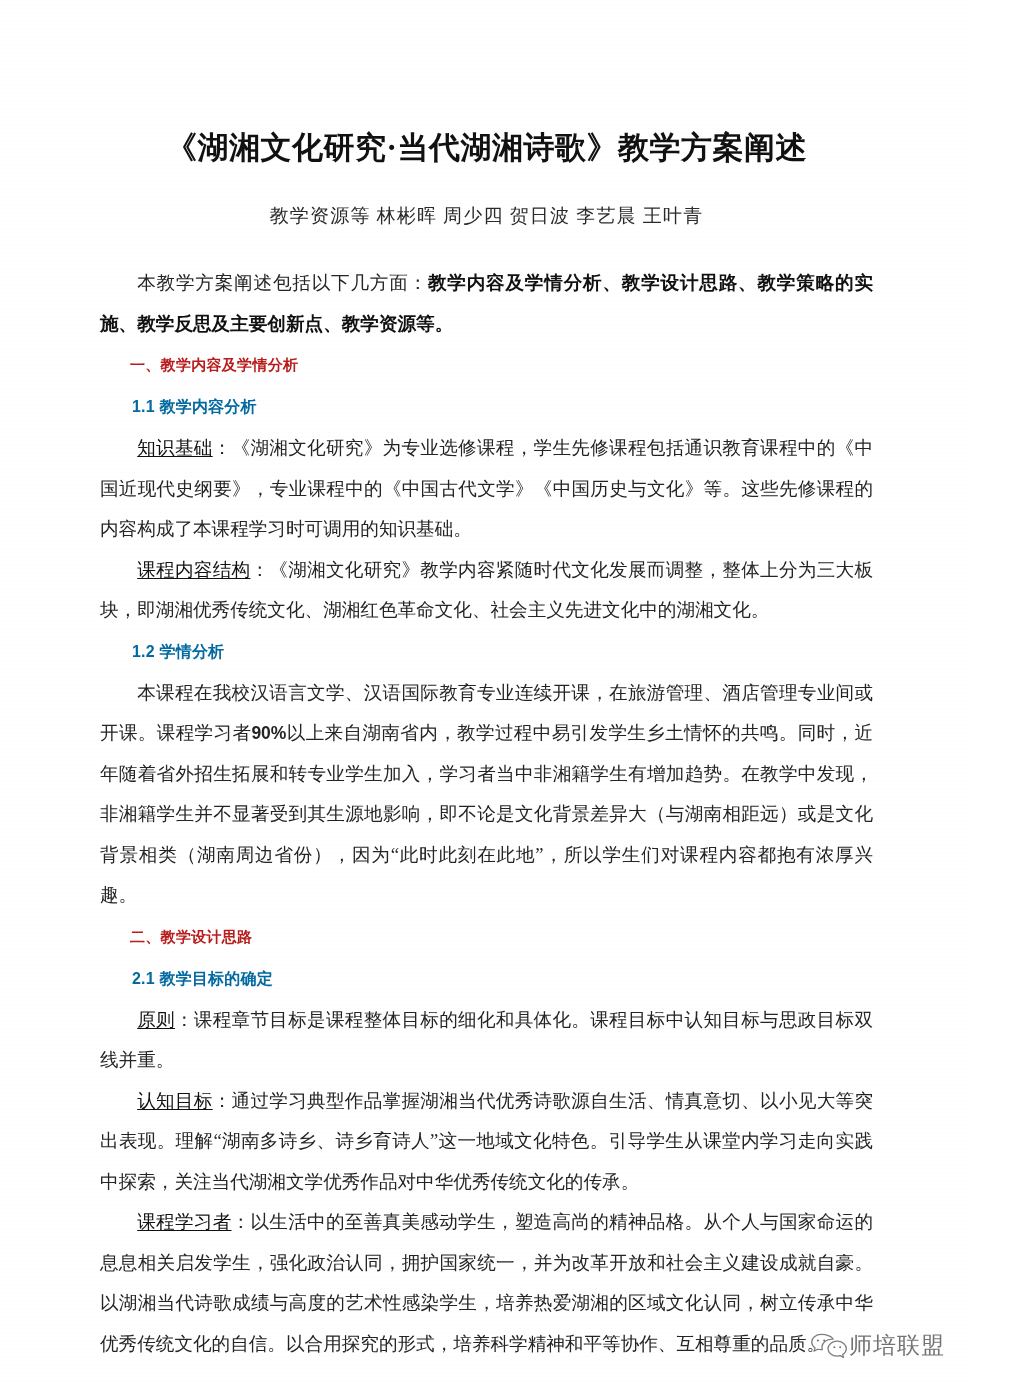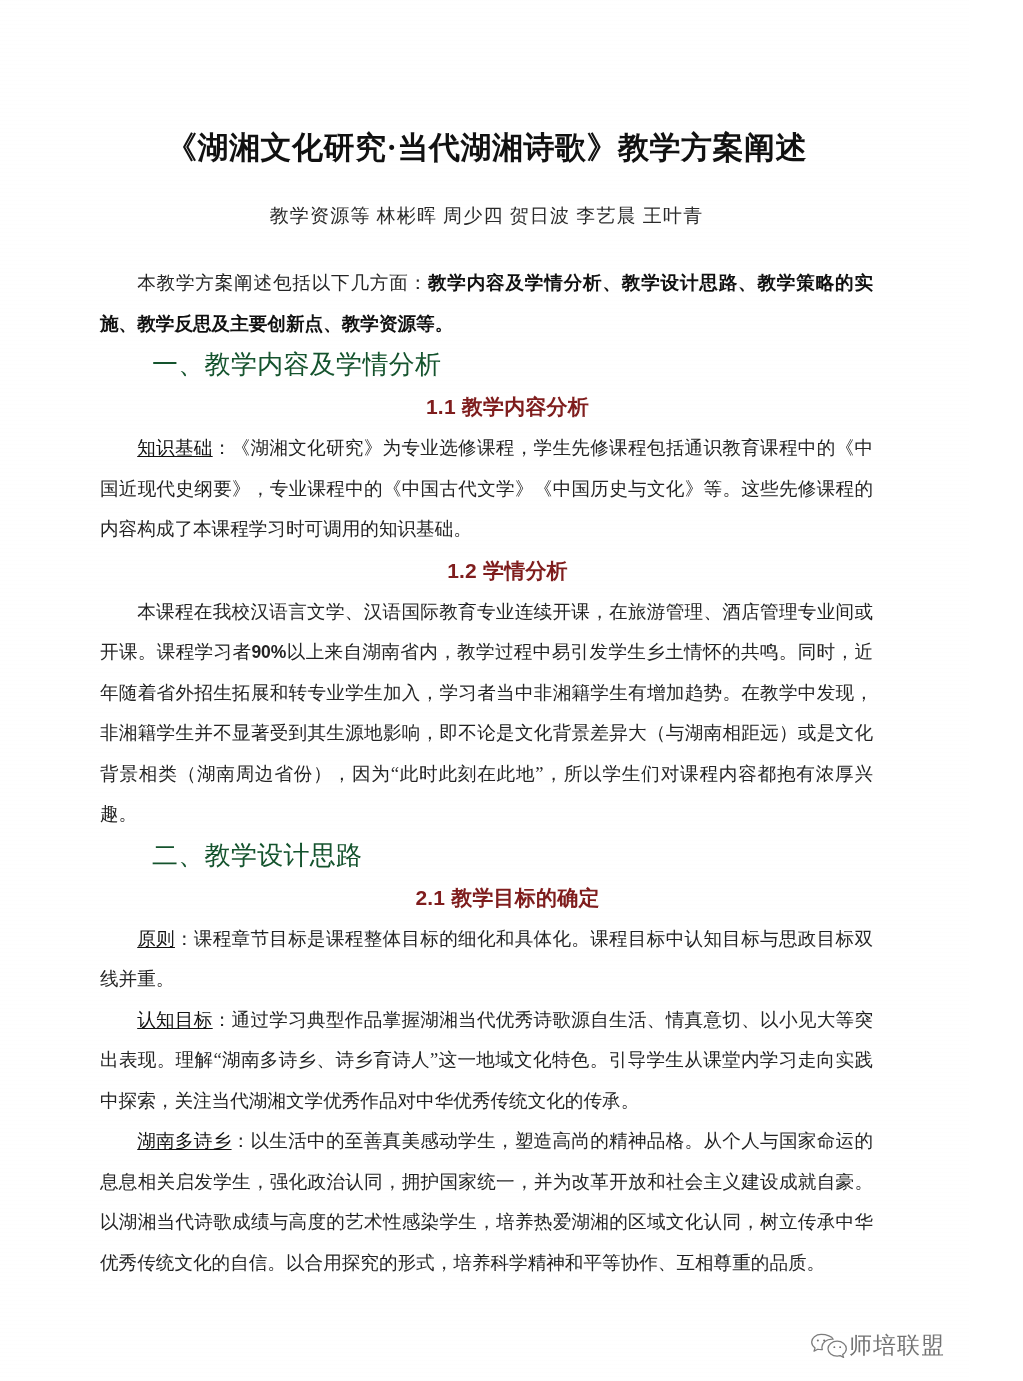--- a/index.html
+++ b/index.html
@@ -61,39 +61,38 @@
     line-height: 40.5px;
     text-align: justify;
     text-justify: inter-ideograph;
     text-indent: 2em;
     color: #242424;
   }
 
   
   p.h1 {
     margin: 0;
-    font-size: 26px;
-    font-weight: 400;
+    font-size: 15px;
+    font-weight: 700;
     line-height: 42px;
     text-indent: 2em;
-    color: #14532d;
+    color: #b91c1c;
     letter-spacing: 0.3px;
   }
 
   
   p.h2 {
     margin: 0;
-    font-size: 21px;
+    font-size: 16px;
     font-weight: 700;
     line-height: 42px;
     text-indent: 2em;
-    color: #7f1d1d;
+    color: #0369a1;
     letter-spacing: 0.2px;
     font-family: "Liberation Sans", "DejaVu Sans", sans-serif;
-    text-align: center;
   }
 
   .lede {
     font-weight: 700;
     color: #111111;
   }
 
   .term {
     font-weight: 400;
     text-decoration: underline;
@@ -156,35 +155,36 @@
   <div class="body-block">
 
     <p class="para"><span>本教学方案阐述包括以下几方面：</span><span class="lede">教学内容及学情分析、教学设计思路、教学策略的实施、教学反思及主要创新点、教学资源等。</span></p>
 
     <p class="h1">一、教学内容及学情分析</p>
 
     <p class="h2">1.1 教学内容分析</p>
 
     <p class="para"><span class="term">知识基础</span><span>：《湖湘文化研究》为专业选修课程，学生先修课程包括通识教育课程中的《中国近现代史纲要》，专业课程中的《中国古代文学》《中国历史与文化》等。这些先修课程的内容构成了本课程学习时可调用的知识基础。</span></p>
 
+    <p class="para"><span class="term">课程内容结构</span><span>：《湖湘文化研究》教学内容紧随时代文化发展而调整，整体上分为三大板块，即湖湘优秀传统文化、湖湘红色革命文化、社会主义先进文化中的湖湘文化。</span></p>
 
 
     <p class="h2">1.2 学情分析</p>
 
     <p class="para"><span>本课程在我校汉语言文学、汉语国际教育专业连续开课，在旅游管理、酒店管理专业间或开课。课程学习者</span><span class="num-bold">90%</span><span>以上来自湖南省内，教学过程中易引发学生乡土情怀的共鸣。同时，近年随着省外招生拓展和转专业学生加入，学习者当中非湘籍学生有增加趋势。在教学中发现，非湘籍学生并不显著受到其生源地影响，即不论是文化背景差异大（与湖南相距远）或是文化背景相类（湖南周边省份），因为“此时此刻在此地”，所以学生们对课程内容都抱有浓厚兴趣。</span></p>
 
     <p class="h1">二、教学设计思路</p>
 
     <p class="h2">2.1 教学目标的确定</p>
 
     <p class="para"><span class="term">原则</span><span>：课程章节目标是课程整体目标的细化和具体化。课程目标中认知目标与思政目标双线并重。</span></p>
 
     <p class="para"><span class="term">认知目标</span><span>：通过学习典型作品掌握湖湘当代优秀诗歌源自生活、情真意切、以小见大等突出表现。理解“湖南多诗乡、诗乡育诗人”这一地域文化特色。引导学生从课堂内学习走向实践中探索，关注当代湖湘文学优秀作品对中华优秀传统文化的传承。</span></p>
 
-    <p class="para"><span class="term">湖南多诗乡</span><span>：以生活中的至善真美感动学生，塑造高尚的精神品格。从个人与国家命运的息息相关启发学生，强化政治认同，拥护国家统一，并为改革开放和社会主义建设成就自豪。以湖湘当代诗歌成绩与高度的艺术性感染学生，培养热爱湖湘的区域文化认同，树立传承中华优秀传统文化的自信。以合用探究的形式，培养科学精神和平等协作、互相尊重的品质。</span></p>
+    <p class="para"><span class="term">课程学习者</span><span>：以生活中的至善真美感动学生，塑造高尚的精神品格。从个人与国家命运的息息相关启发学生，强化政治认同，拥护国家统一，并为改革开放和社会主义建设成就自豪。以湖湘当代诗歌成绩与高度的艺术性感染学生，培养热爱湖湘的区域文化认同，树立传承中华优秀传统文化的自信。以合用探究的形式，培养科学精神和平等协作、互相尊重的品质。</span></p>
 
   </div>
 
   <div class="scan-noise"></div>
 
   <div class="watermark">
     <svg class="wm-logo" viewBox="0 0 48 34" aria-hidden="true">
 
       <path d="M14.5 3.2C8.3 3.2 3.2 7.3 3.2 12.3c0 2.8 1.6 5.3 4.1 7l-1.3 3.9 4.5-2.3c1.2 0.3 2.6 0.5 4 0.5 0.5 0 1 0 1.5-0.1 -0.3-0.9-0.5-1.8-0.5-2.8 0-5.4 5.4-9.8 12.1-9.8 0.5 0 0.9 0 1.4 0.1C27.6 5.9 21.6 3.2 14.5 3.2z" fill="none" stroke="#4a4a4a" stroke-width="1.5" stroke-linejoin="round"></path>
       <circle cx="10.6" cy="10.4" r="1.25" fill="#3a3a3a"></circle>

